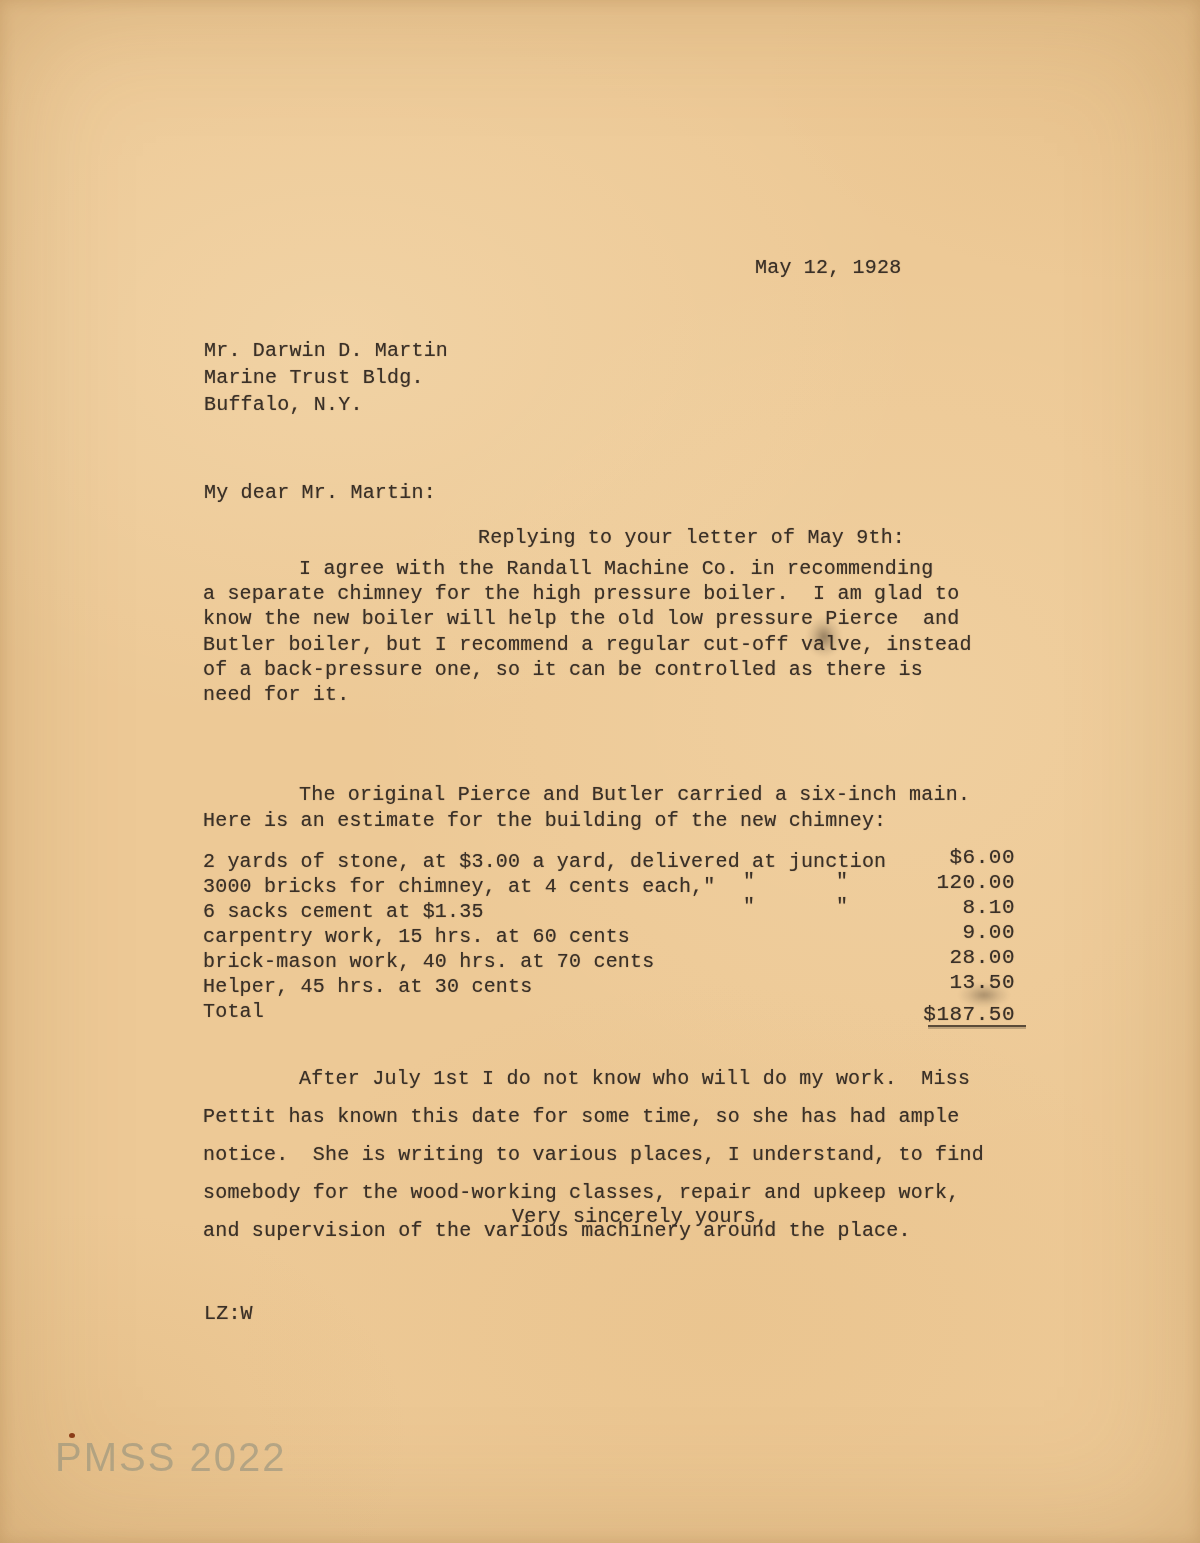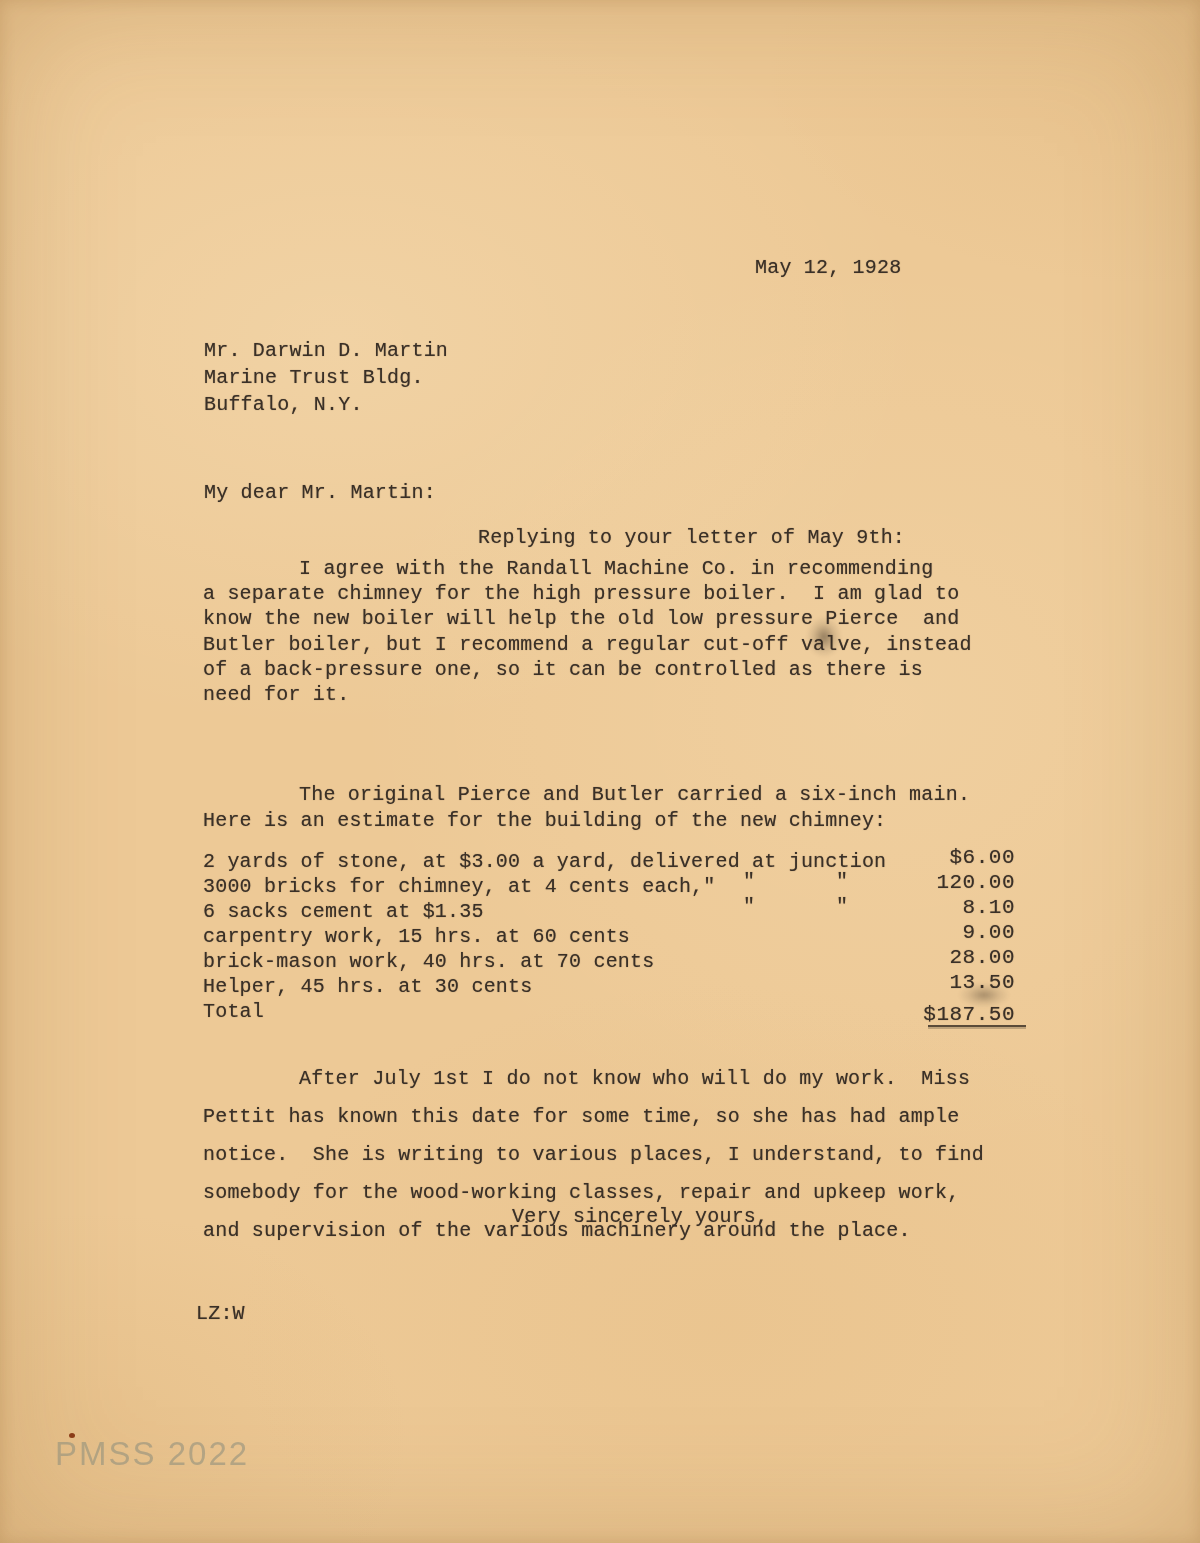--- a/index.html
+++ b/index.html
@@ -34,21 +34,21 @@
   .est-amount{position:absolute;right:18px;top:-4px;font-size:21px;font-weight:normal;letter-spacing:0.5px;}
   .est-row:last-child .est-amount{top:3px;}
   .total-rule{
     position:absolute;left:725px;top:175px;width:98px;height:2px;
     background:rgba(52,42,32,0.8);box-shadow:0 2px 0 rgba(52,42,32,0.25);
   }
   .note{white-space:pre;}
   .watermark{
     position:absolute;left:55px;top:1435px;
     font-family:"Liberation Sans","DejaVu Sans",sans-serif;
-    font-size:33px;color:#8b8d7c;opacity:0.55;letter-spacing:2px;
+    font-size:40px;color:#8b8d7c;opacity:0.55;letter-spacing:2px;
   }
   .smudge{position:absolute;border-radius:50%;filter:blur(1.5px);}
   .smudge-pierce{
     left:806px;top:616px;width:36px;height:42px;
     background:radial-gradient(closest-side, rgba(40,30,20,0.45), rgba(40,30,20,0.12) 60%, transparent);
   }
   .smudge-total{
     left:958px;top:982px;width:52px;height:26px;
     background:radial-gradient(closest-side, rgba(40,30,20,0.35), rgba(40,30,20,0.10) 60%, transparent);
   }
@@ -122,21 +122,21 @@
 
 
   <div class="typed para para3" style="left:203px;top:1060px;">After July 1st I do not know who will do my work.  Miss
 Pettit has known this date for some time, so she has had ample
 notice.  She is writing to various places, I understand, to find
 somebody for the wood-working classes, repair and upkeep work,
 and supervision of the various machinery around the place.</div>
 
   <div class="typed" style="left:512px;top:1205px;">Very sincerely yours,</div>
 
-  <div class="typed" style="left:196px;top:1302px;">LZ:W</div>
+  <div class="typed" style="left:204px;top:1302px;">LZ:W</div>
 
   <div class="smudge smudge-pierce"></div>
   <div class="smudge smudge-total"></div>
   <div class="speck"></div>
 
   <div class="watermark">PMSS 2022</div>
 
 </div>
 
 </body></html>

